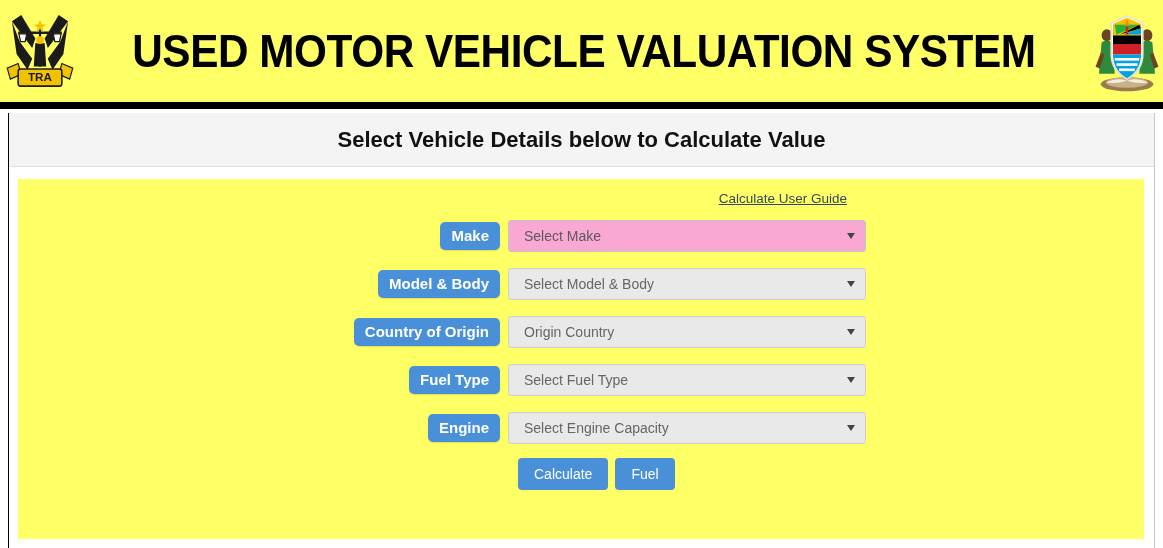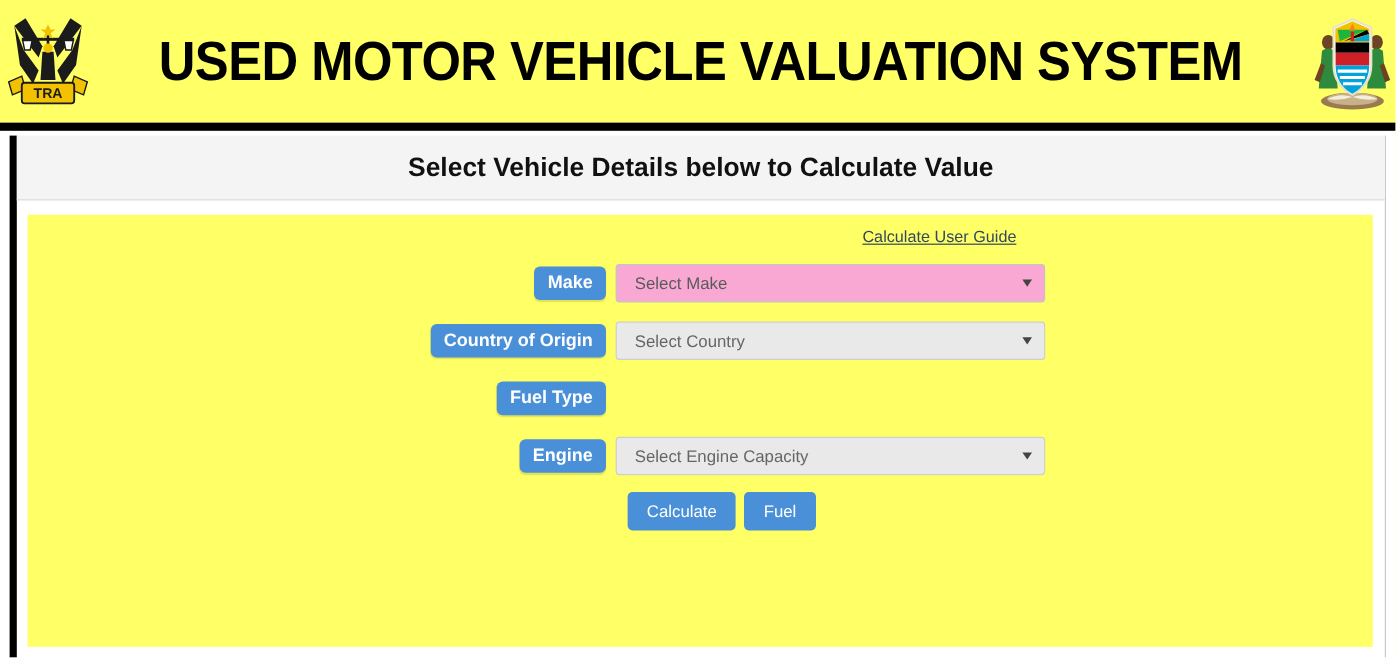--- a/index.html
+++ b/index.html
@@ -62,21 +62,21 @@
 
   
   #page-body {
     width: 1163px;
     height: 439px;
     background: #ffffff;
     padding: 0;
   }
   #outer-frame {
     margin: 4px 8px 0 8px;
-    border-left: 6px solid #000000;
+    border-left: 1px solid #000000;
     border-right: 1px solid #c9c9c9;
     background: #ffffff;
     height: 435px;
   }
   #panel-heading {
     background: #f4f4f4;
     border-bottom: 1px solid #dddddd;
     height: 54px;
     display: flex;
     align-items: center;
@@ -285,37 +285,54 @@
             <span class="field-label">Make</span>
           </div>
           <div class="select-cell">
             <div class="styled-select enabled">
               <span class="select-text">Select Make</span>
               <span class="select-arrow"></span>
             </div>
           </div>
         </div>
 
+        <div class="form-row">
+          <div class="label-cell">
+            <span class="field-label">Model &amp; Body</span>
+          </div>
+          <div class="select-cell">
+            <div class="styled-select">
+              <span class="select-text">Select Model &amp; Body</span>
+              <span class="select-arrow"></span>
+            </div>
+          </div>
+        </div>
 
 
         <div class="form-row">
           <div class="label-cell">
             <span class="field-label">Country of Origin</span>
           </div>
           <div class="select-cell">
             <div class="styled-select">
-              <span class="select-text">Select Country</span>
+              <span class="select-text">Origin Country</span>
               <span class="select-arrow"></span>
             </div>
           </div>
         </div>
 
         <div class="form-row">
           <div class="label-cell">
             <span class="field-label">Fuel Type</span>
+          </div>
+          <div class="select-cell">
+            <div class="styled-select">
+              <span class="select-text">Select Fuel Type</span>
+              <span class="select-arrow"></span>
+            </div>
           </div>
         </div>
 
         <div class="form-row">
           <div class="label-cell">
             <span class="field-label">Engine</span>
           </div>
           <div class="select-cell">
             <div class="styled-select">
               <span class="select-text">Select Engine Capacity</span>

